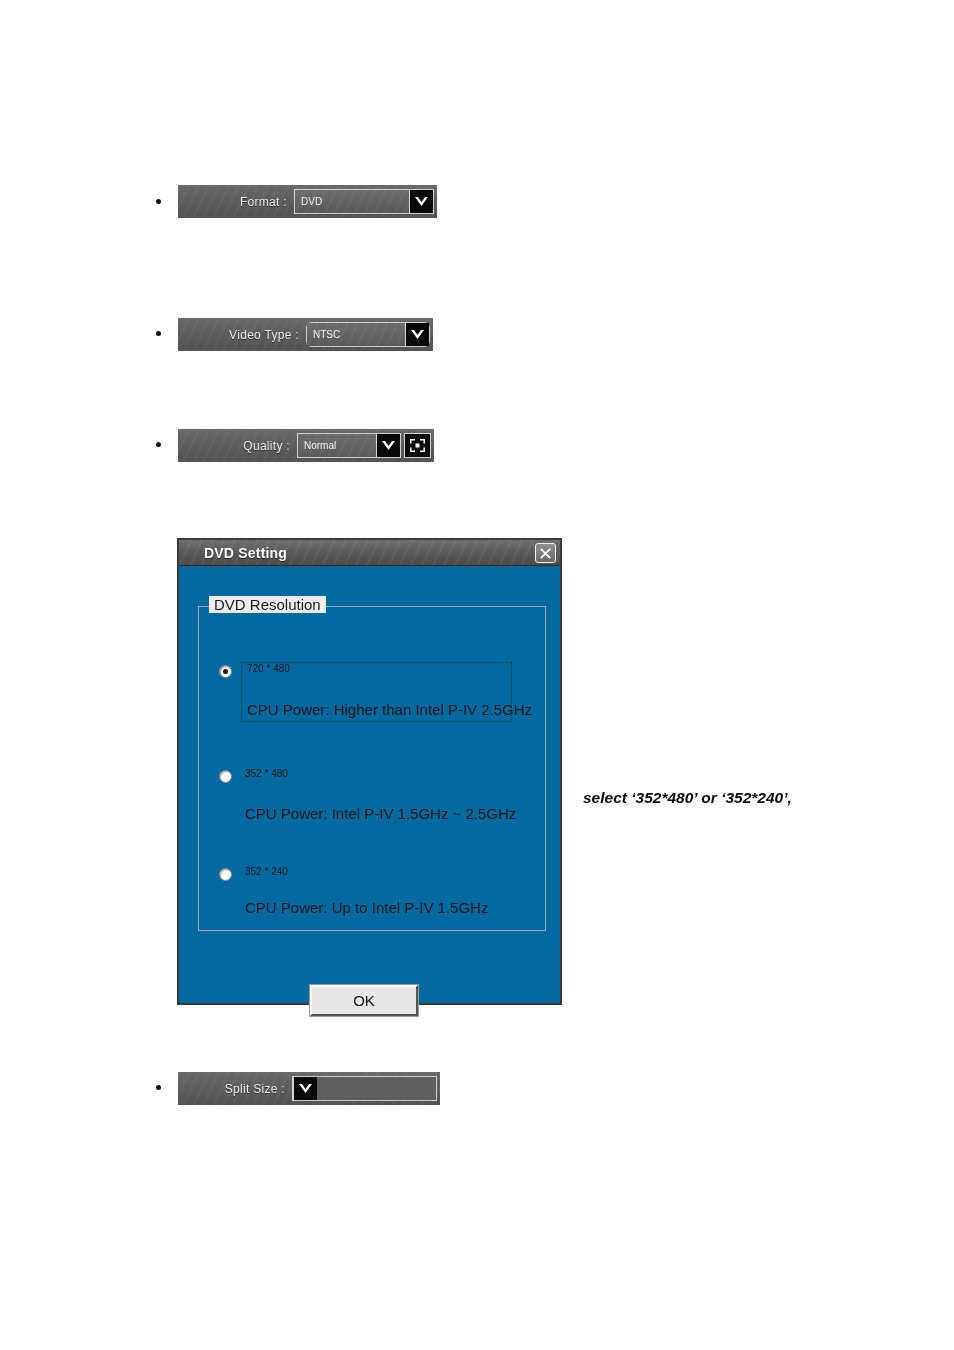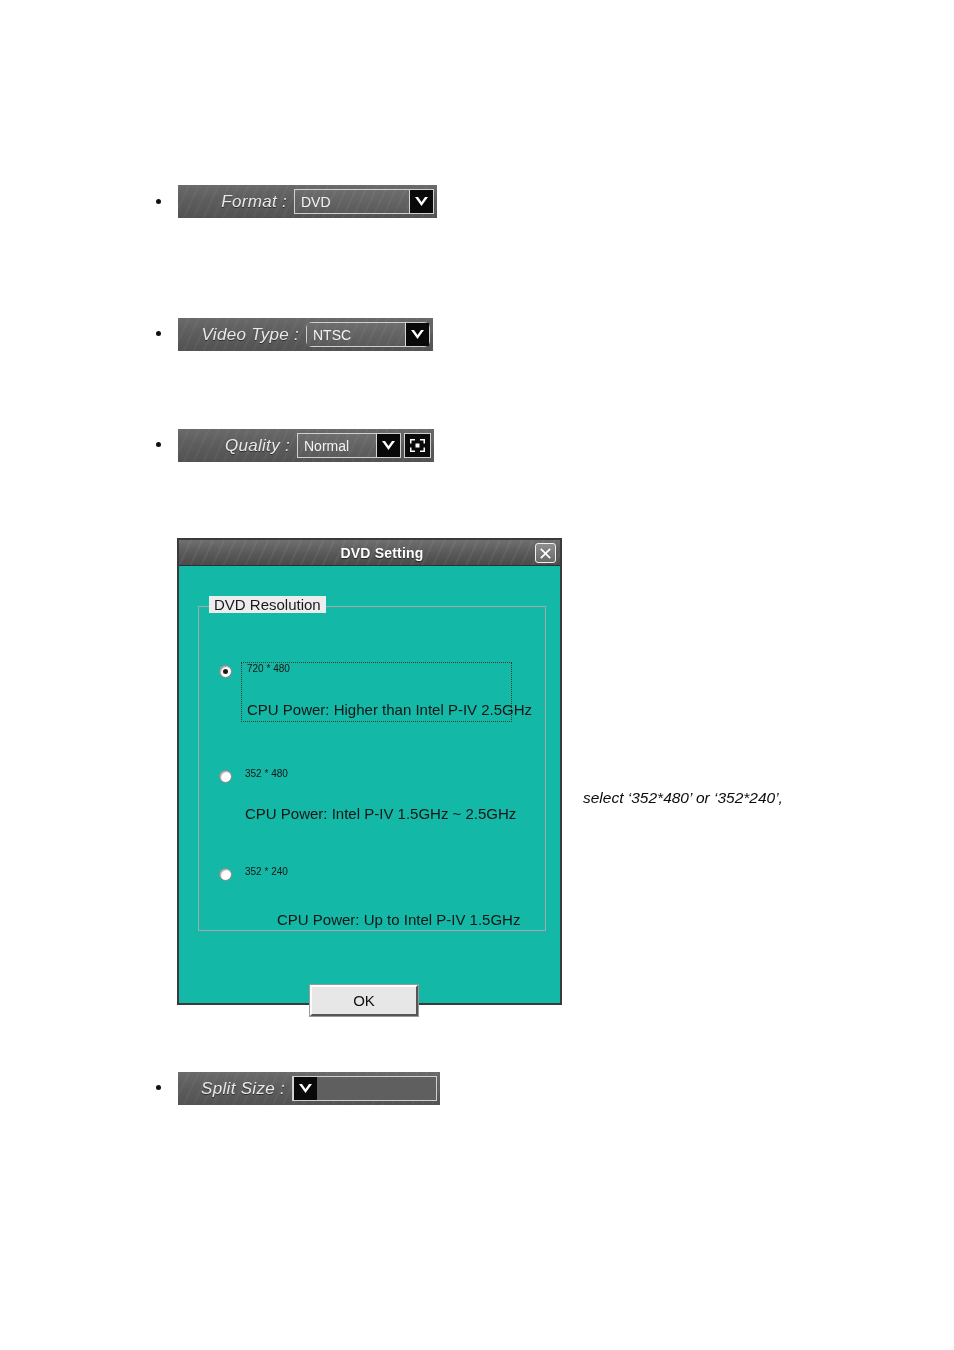--- a/index.html
+++ b/index.html
@@ -38,40 +38,39 @@
       ),
       linear-gradient(180deg, #6a6a6a 0%, #5d5d5d 45%, #525252 100%);
     display: flex;
     align-items: center;
     justify-content: flex-end;
     box-sizing: border-box;
     padding-right: 3px;
   }
   .strip-label {
     color: #e9e9e9;
-    font-size: 17px;
+    font-size: 12px;
     letter-spacing: 0.3px;
     white-space: nowrap;
     margin-right: 7px;
     text-shadow: 0 1px 0 rgba(0,0,0,0.5);
-    font-style: italic;
   }
 
   
   .combo {
     display: flex;
     align-items: stretch;
     border: 1px solid #cfcfcf;
     background: #5f5f5f;
     box-sizing: border-box;
     height: 25px;
   }
   .combo-value {
     color: #f2f2f2;
-    font-size: 14px;
+    font-size: 10px;
     display: flex;
     align-items: center;
     padding: 0 6px;
     background:
       repeating-linear-gradient(
         115deg,
         rgba(255,255,255,0.04) 0px,
         rgba(255,255,255,0.04) 2px,
         rgba(255,255,255,0.00) 2px,
         rgba(255,255,255,0.00) 9px
@@ -116,21 +115,20 @@
   .dialog-titlebar {
     height: 26px;
     box-sizing: border-box;
     background: linear-gradient(180deg, #6f6f6f 0%, #5a5a5a 50%, #4a4a4a 100%);
     display: flex;
     align-items: center;
     position: relative;
     padding-left: 25px;
     border-bottom: 1px solid #2f2f2f;
     overflow: hidden;
-    justify-content: center;
   }
   .dialog-titlebar::after {
     content: "";
     position: absolute;
     left: 0; right: 0; top: 0; bottom: 0;
     background: repeating-linear-gradient(
       115deg,
       rgba(255,255,255,0.05) 0px,
       rgba(255,255,255,0.05) 2px,
       rgba(255,255,255,0.00) 2px,
@@ -157,21 +155,21 @@
     box-sizing: border-box;
     display: flex;
     align-items: center;
     justify-content: center;
     z-index: 3;
   }
   .dialog-body {
     position: absolute;
     left: 0; right: 0;
     top: 26px; bottom: 0;
-    background: #14b8a6;
+    background: #0369a1;
     box-sizing: border-box;
   }
 
   
   .groupbox {
     position: absolute;
     border: 1px solid #a8a8a8;
     box-sizing: border-box;
     background: transparent;
   }
@@ -327,29 +325,29 @@
 
       <div class="option" style="left:0; top:0; width:100%; height:0;">
         <span class="radio" style="left:20px; top:163px;"></span>
         <span class="opt-label" style="left:46px; top:161px;">352 * 480</span>
         <span class="opt-desc" style="left:46px; top:198px;">CPU Power: Intel P-IV 1.5GHz ~ 2.5GHz</span>
       </div>
 
       <div class="option" style="left:0; top:0; width:100%; height:0;">
         <span class="radio" style="left:20px; top:261px;"></span>
         <span class="opt-label" style="left:46px; top:259px;">352 * 240</span>
-        <span class="opt-desc" style="left:46px; top:304px;margin-left:32px;">CPU Power: Up to Intel P-IV 1.5GHz</span>
+        <span class="opt-desc" style="left:46px; top:292px;">CPU Power: Up to Intel P-IV 1.5GHz</span>
       </div>
     </div>
 
     <div class="ok-button" style="left:131px; top:419px; width:108px; height:31px;">OK</div>
   </div>
 </div>
 
-<div class="side-note" style="left:583px; top:789px;">select ‘352*480’ or ‘352*240’,</div>
+<div class="side-note" style="left:583px; top:789px;font-weight:bold;">select ‘352*480’ or ‘352*240’,</div>
 
 <span class="bullet" style="left:156px; top:1085px;"></span>
 <div class="strip" style="left:178px; top:1072px; width:262px; height:33px;">
   <span class="strip-label">Split Size :</span>
   <div class="combo" style="width:145px;flex-direction:column;">
     <div class="combo-value" style="width:122px;">3.99 GB</div>
     <div class="combo-arrow">
       <svg width="15" height="11" viewBox="0 0 15 11" aria-hidden="true">
         <path d="M1 1 L4 1 L7.5 6 L11 1 L14 1 L7.5 10 Z" fill="#ffffff"></path>
       </svg>

